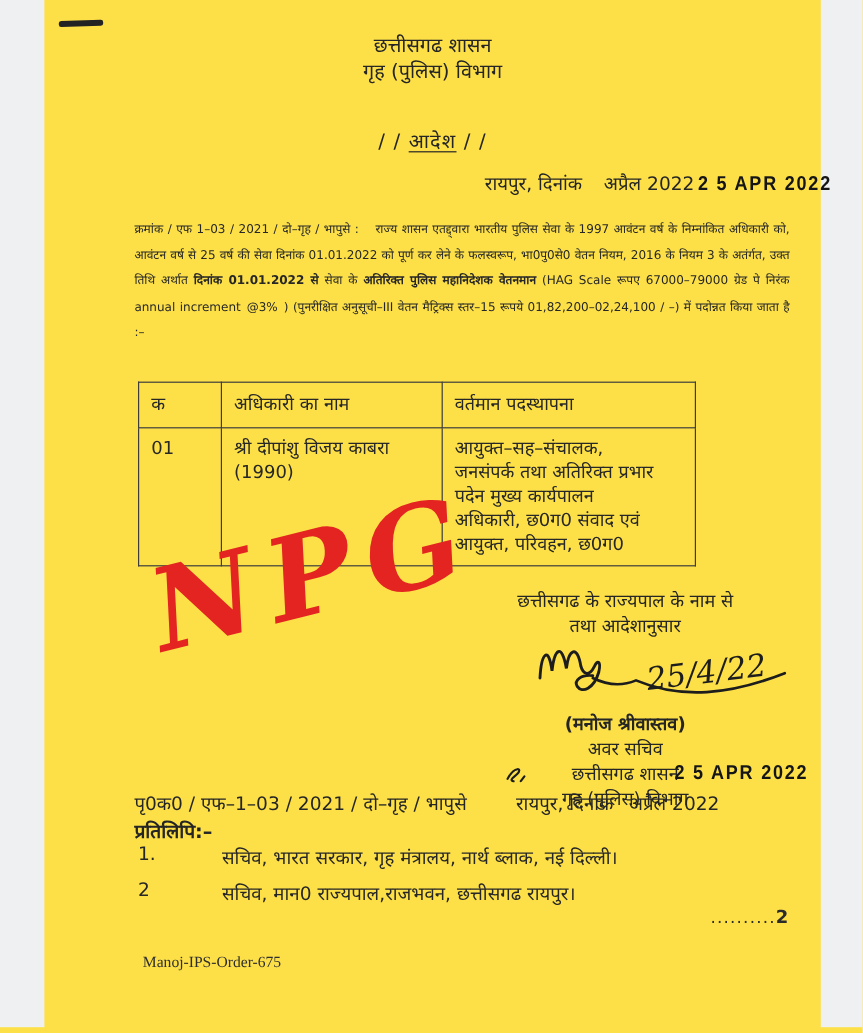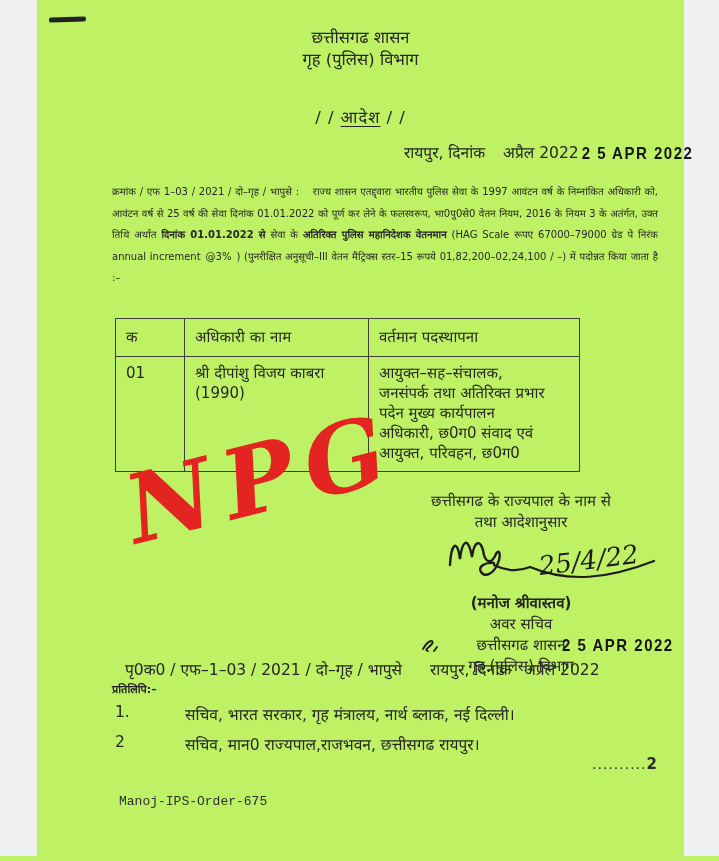--- a/index.html
+++ b/index.html
@@ -1,20 +1,20 @@
 <!DOCTYPE html>
 <html><head>
 <meta charset="utf-8">
 <style>
   html,body{margin:0;padding:0;}
   body{background:#ffffff;}
   .page{
     position:relative;
     width:719px;height:861px;
-    background:#bef264;
+    background:#fde047;
     font-family:"DejaVu Sans", sans-serif;
     color:#2b2b2b;
     overflow:hidden;
   }
   .edge-strip{position:absolute;top:0;height:856px;background:#eff0f2;}
   .edge-left{left:0;width:37px;}
   .edge-right{left:684px;width:35px;}
   .scan-dash{position:absolute;left:49px;top:17px;width:37px;height:5px;background:#232323;transform:rotate(-2deg);border-radius:2px;}
 
   .hdr{position:absolute;left:37px;right:35px;top:27px;text-align:center;font-size:16.5px;line-height:22px;color:#252525;}
@@ -62,35 +62,35 @@
   .sig-block{position:absolute;left:392px;top:491px;width:258px;text-align:center;font-size:15px;line-height:21px;color:#252525;}
   .sig-area{position:relative;height:58px;}
   .sig-svg{position:absolute;left:52px;top:-4px;}
   .sig-name{font-weight:bold;margin-top:2px;}
   .gov-line-wrap{position:relative;}
   .hand-mark{position:absolute;left:28px;top:1px;}
 
   .stamp-mid{position:absolute;left:562px;top:636px;}
 
   .ref-line{position:absolute;left:112px;top:658px;width:546px;height:22px;font-size:15.5px;color:#252525;}
-  .ref-line .ref-no{position:absolute;left:13px;top:0;white-space:nowrap;}
+  .ref-line .ref-no{position:absolute;left:0;top:0;white-space:nowrap;}
   .ref-line .ref-place{position:absolute;left:318px;top:0;white-space:nowrap;}
   .ref-line .ref-date{position:absolute;left:412px;top:0;white-space:nowrap;}
 
-  .copies-label{position:absolute;left:112px;top:681px;font-size:11px;font-weight:bold;color:#252525;}
+  .copies-label{position:absolute;left:112px;top:681px;font-size:16px;font-weight:bold;color:#252525;}
   .copy-item{position:absolute;left:112px;width:546px;font-size:15.5px;color:#272727;}
   .copy-item .sno{position:absolute;left:3px;}
   .copy-item .txt{position:absolute;left:73px;white-space:nowrap;}
   .copy-1{top:703px;}
   .copy-2{top:733px;}
 
   .page-cont{position:absolute;left:592px;top:755px;font-size:14px;color:#2b2b2b;letter-spacing:1px;}
   .page-cont .num{font-weight:bold;font-size:15px;}
 
-  .file-ref{position:absolute;left:119px;top:794px;font-family:Liberation Mono, monospace;font-size:13px;color:#2e2e2e;}
+  .file-ref{position:absolute;left:119px;top:794px;font-family:Liberation Serif, serif;font-size:13px;color:#2e2e2e;}
 </style>
 </head>
 <body>
 
 <div class="page">
 
   <div class="edge-strip edge-left"></div>
   <div class="edge-strip edge-right"></div>
   <div class="scan-dash"></div>
 

